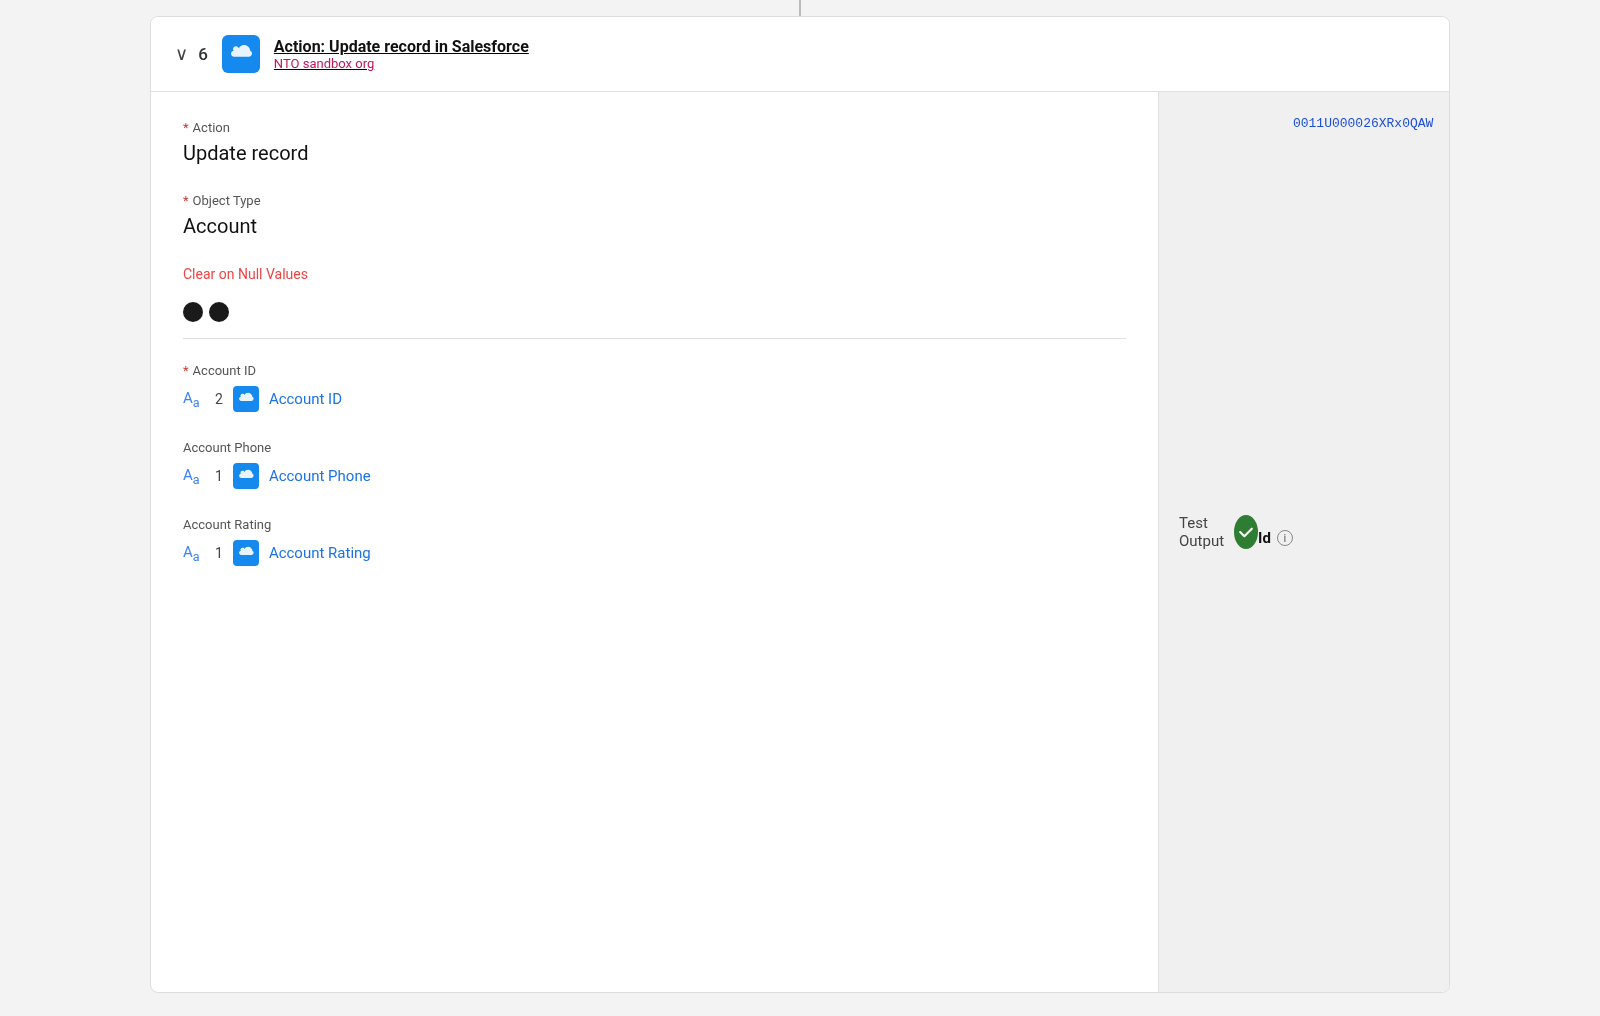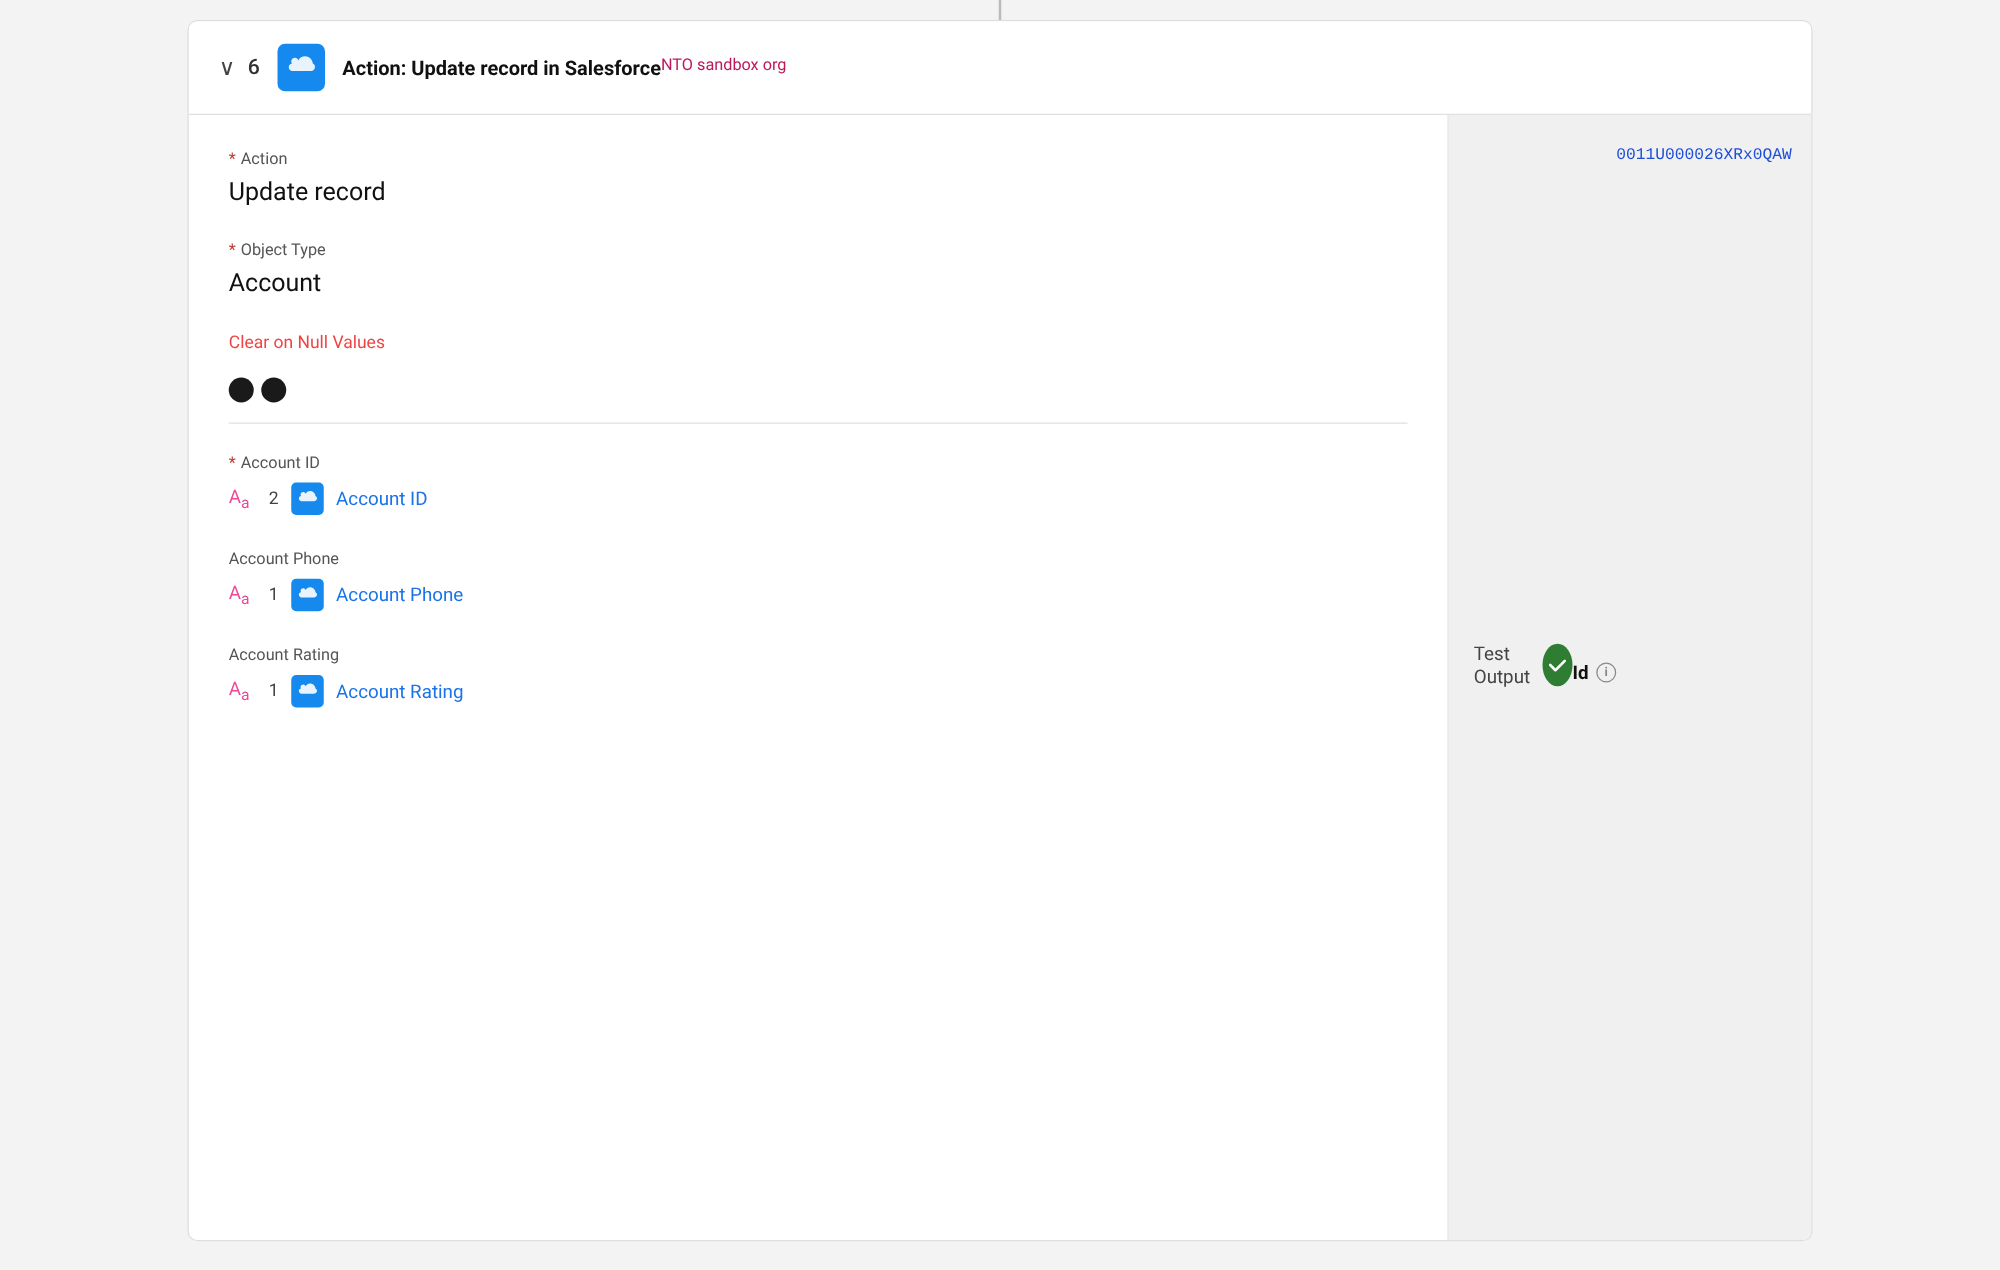--- a/index.html
+++ b/index.html
@@ -63,21 +63,22 @@
       justify-content: center;
       margin-right: 14px;
       flex-shrink: 0;
     }
     .sf-logo svg {
       width: 26px;
       height: 26px;
     }
     .header-titles {
       display: flex;
-      flex-direction: row;
+      flex-direction: column;
+      text-decoration: underline;
     }
     .header-title {
       font-size: 16px;
       font-weight: 700;
       color: #111;
     }
     .header-subtitle {
       font-size: 13px;
       color: #be185d;
     }
@@ -168,21 +169,21 @@
       display: flex;
       align-items: center;
     }
     .record-field-value-row {
       display: flex;
       align-items: center;
       gap: 10px;
     }
     .aa-icon {
       font-size: 15px;
-      color: #ec4899;
+      color: #3b82f6;
       font-style: normal;
       font-weight: 400;
       min-width: 22px;
     }
     .step-num-badge {
       font-size: 14px;
       color: #444;
       font-weight: 400;
     }
     .sf-mini-logo {

